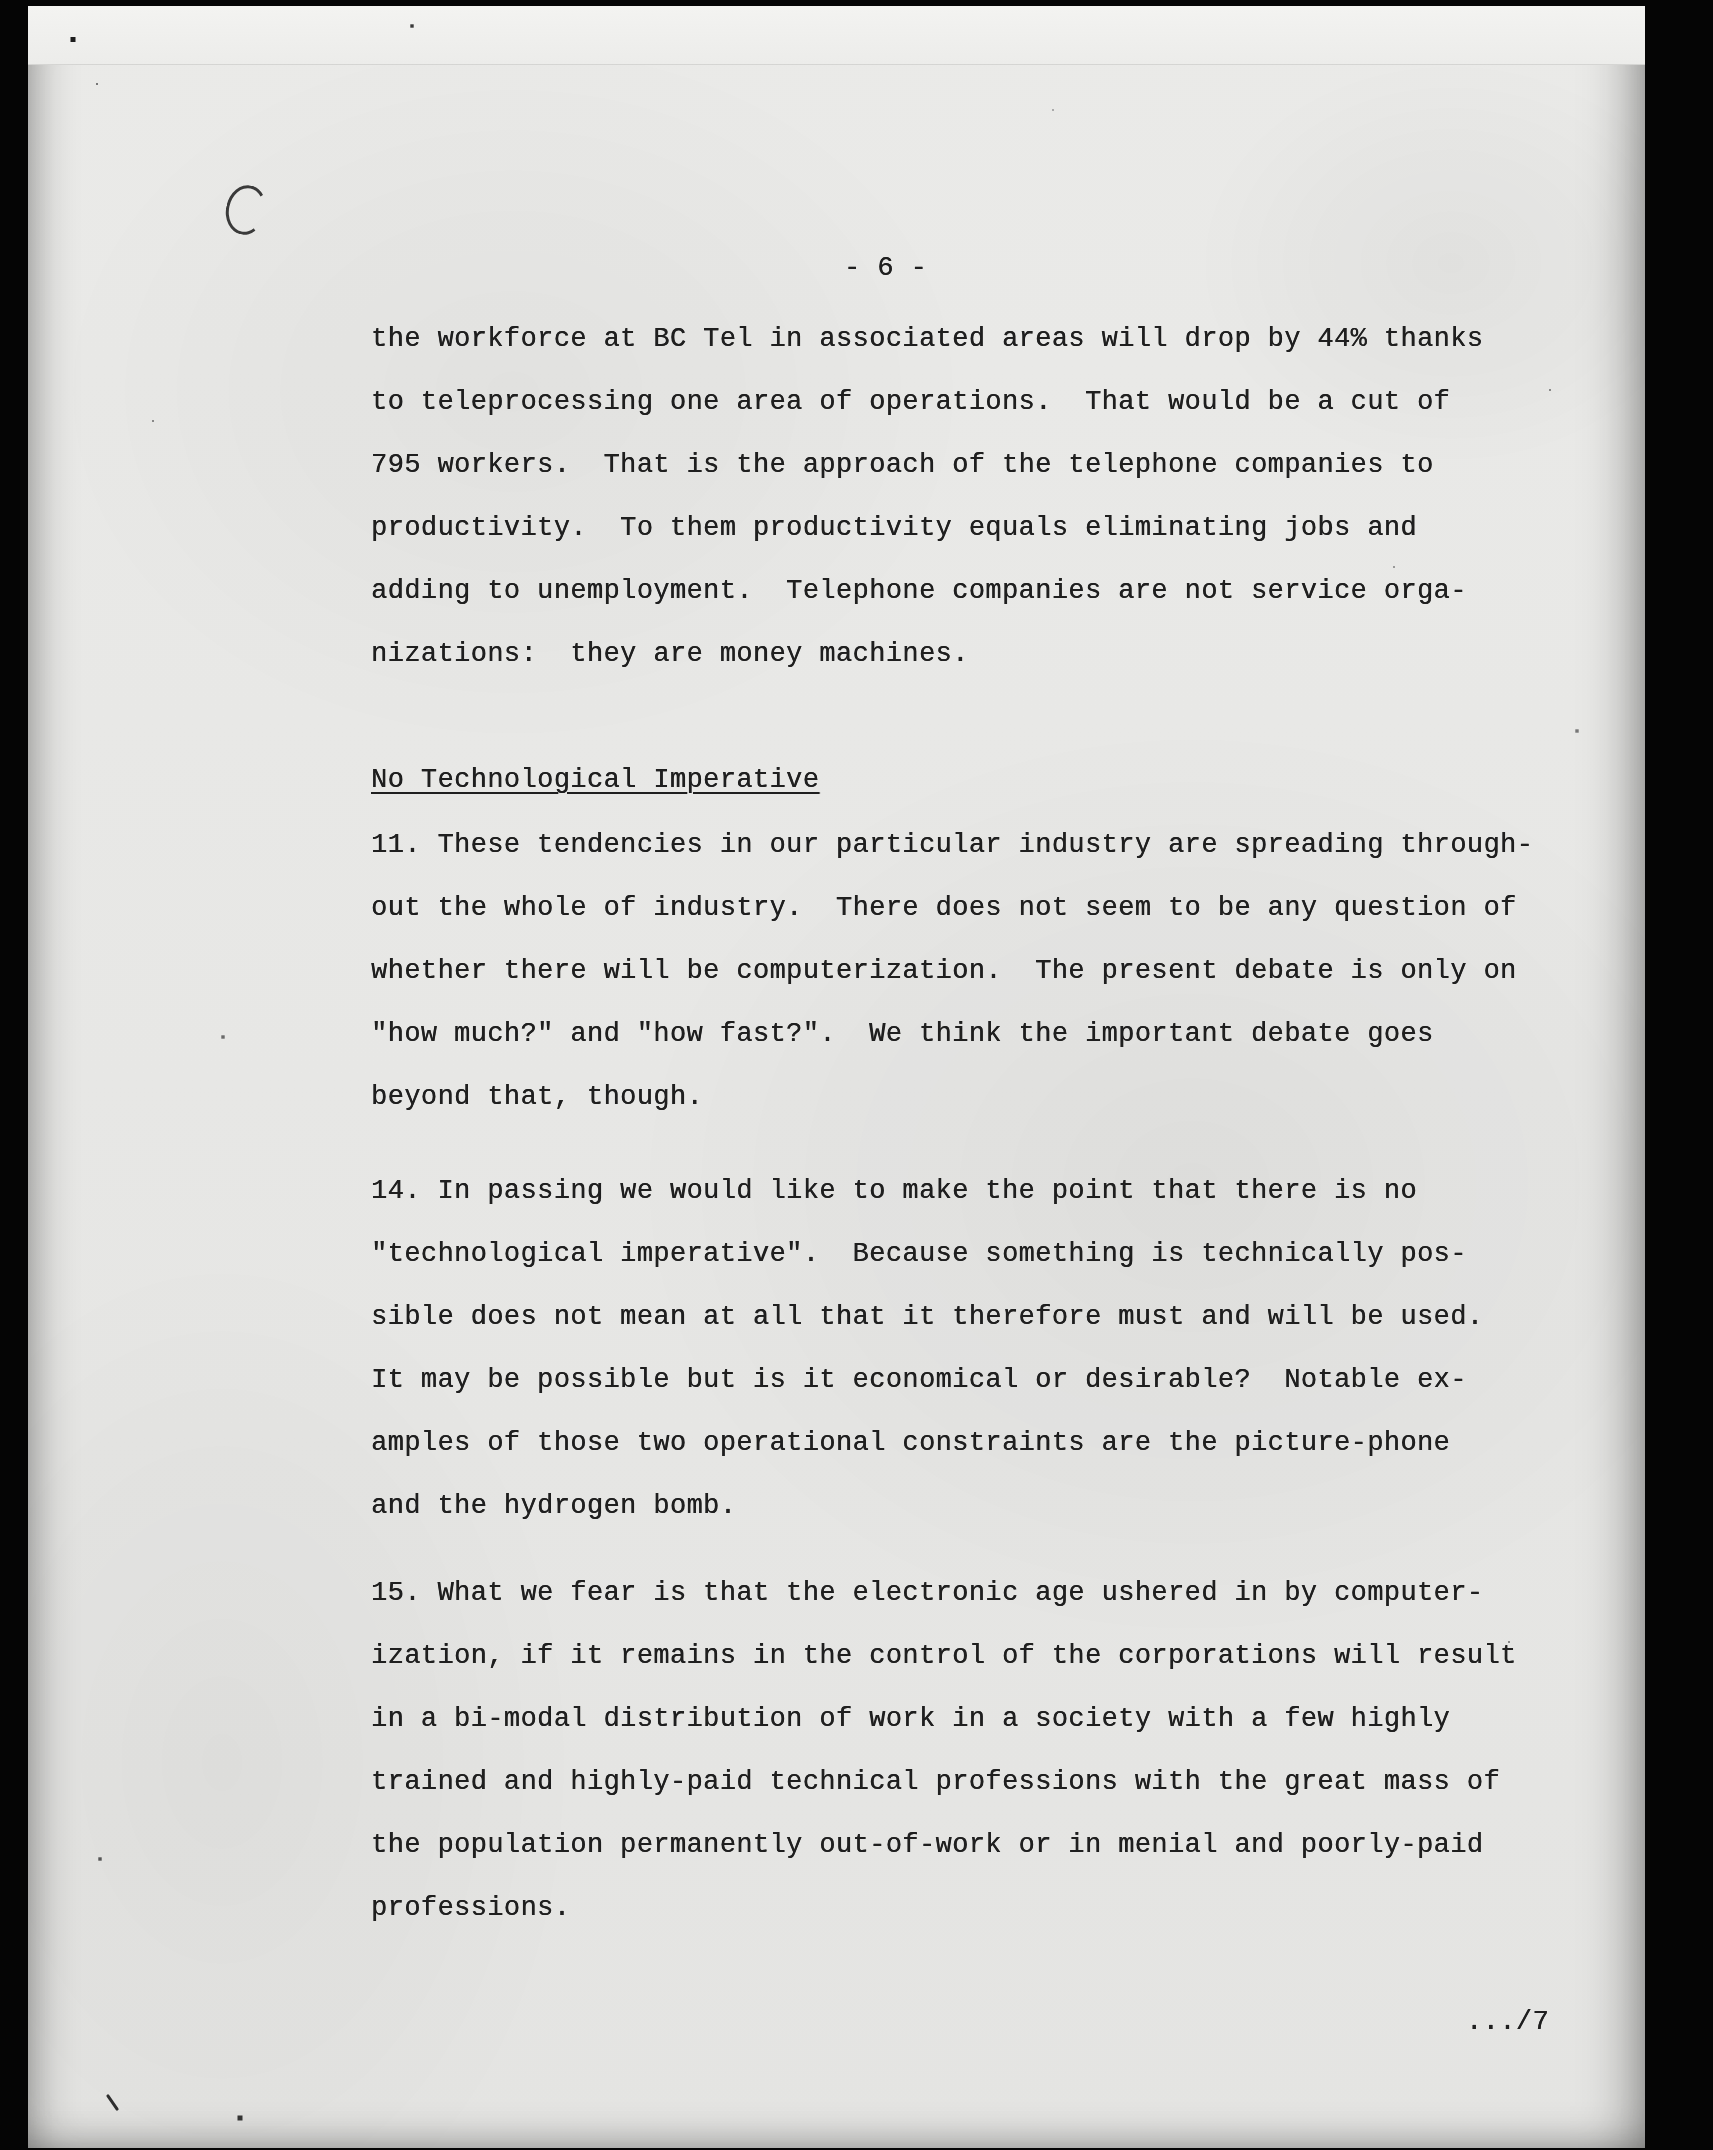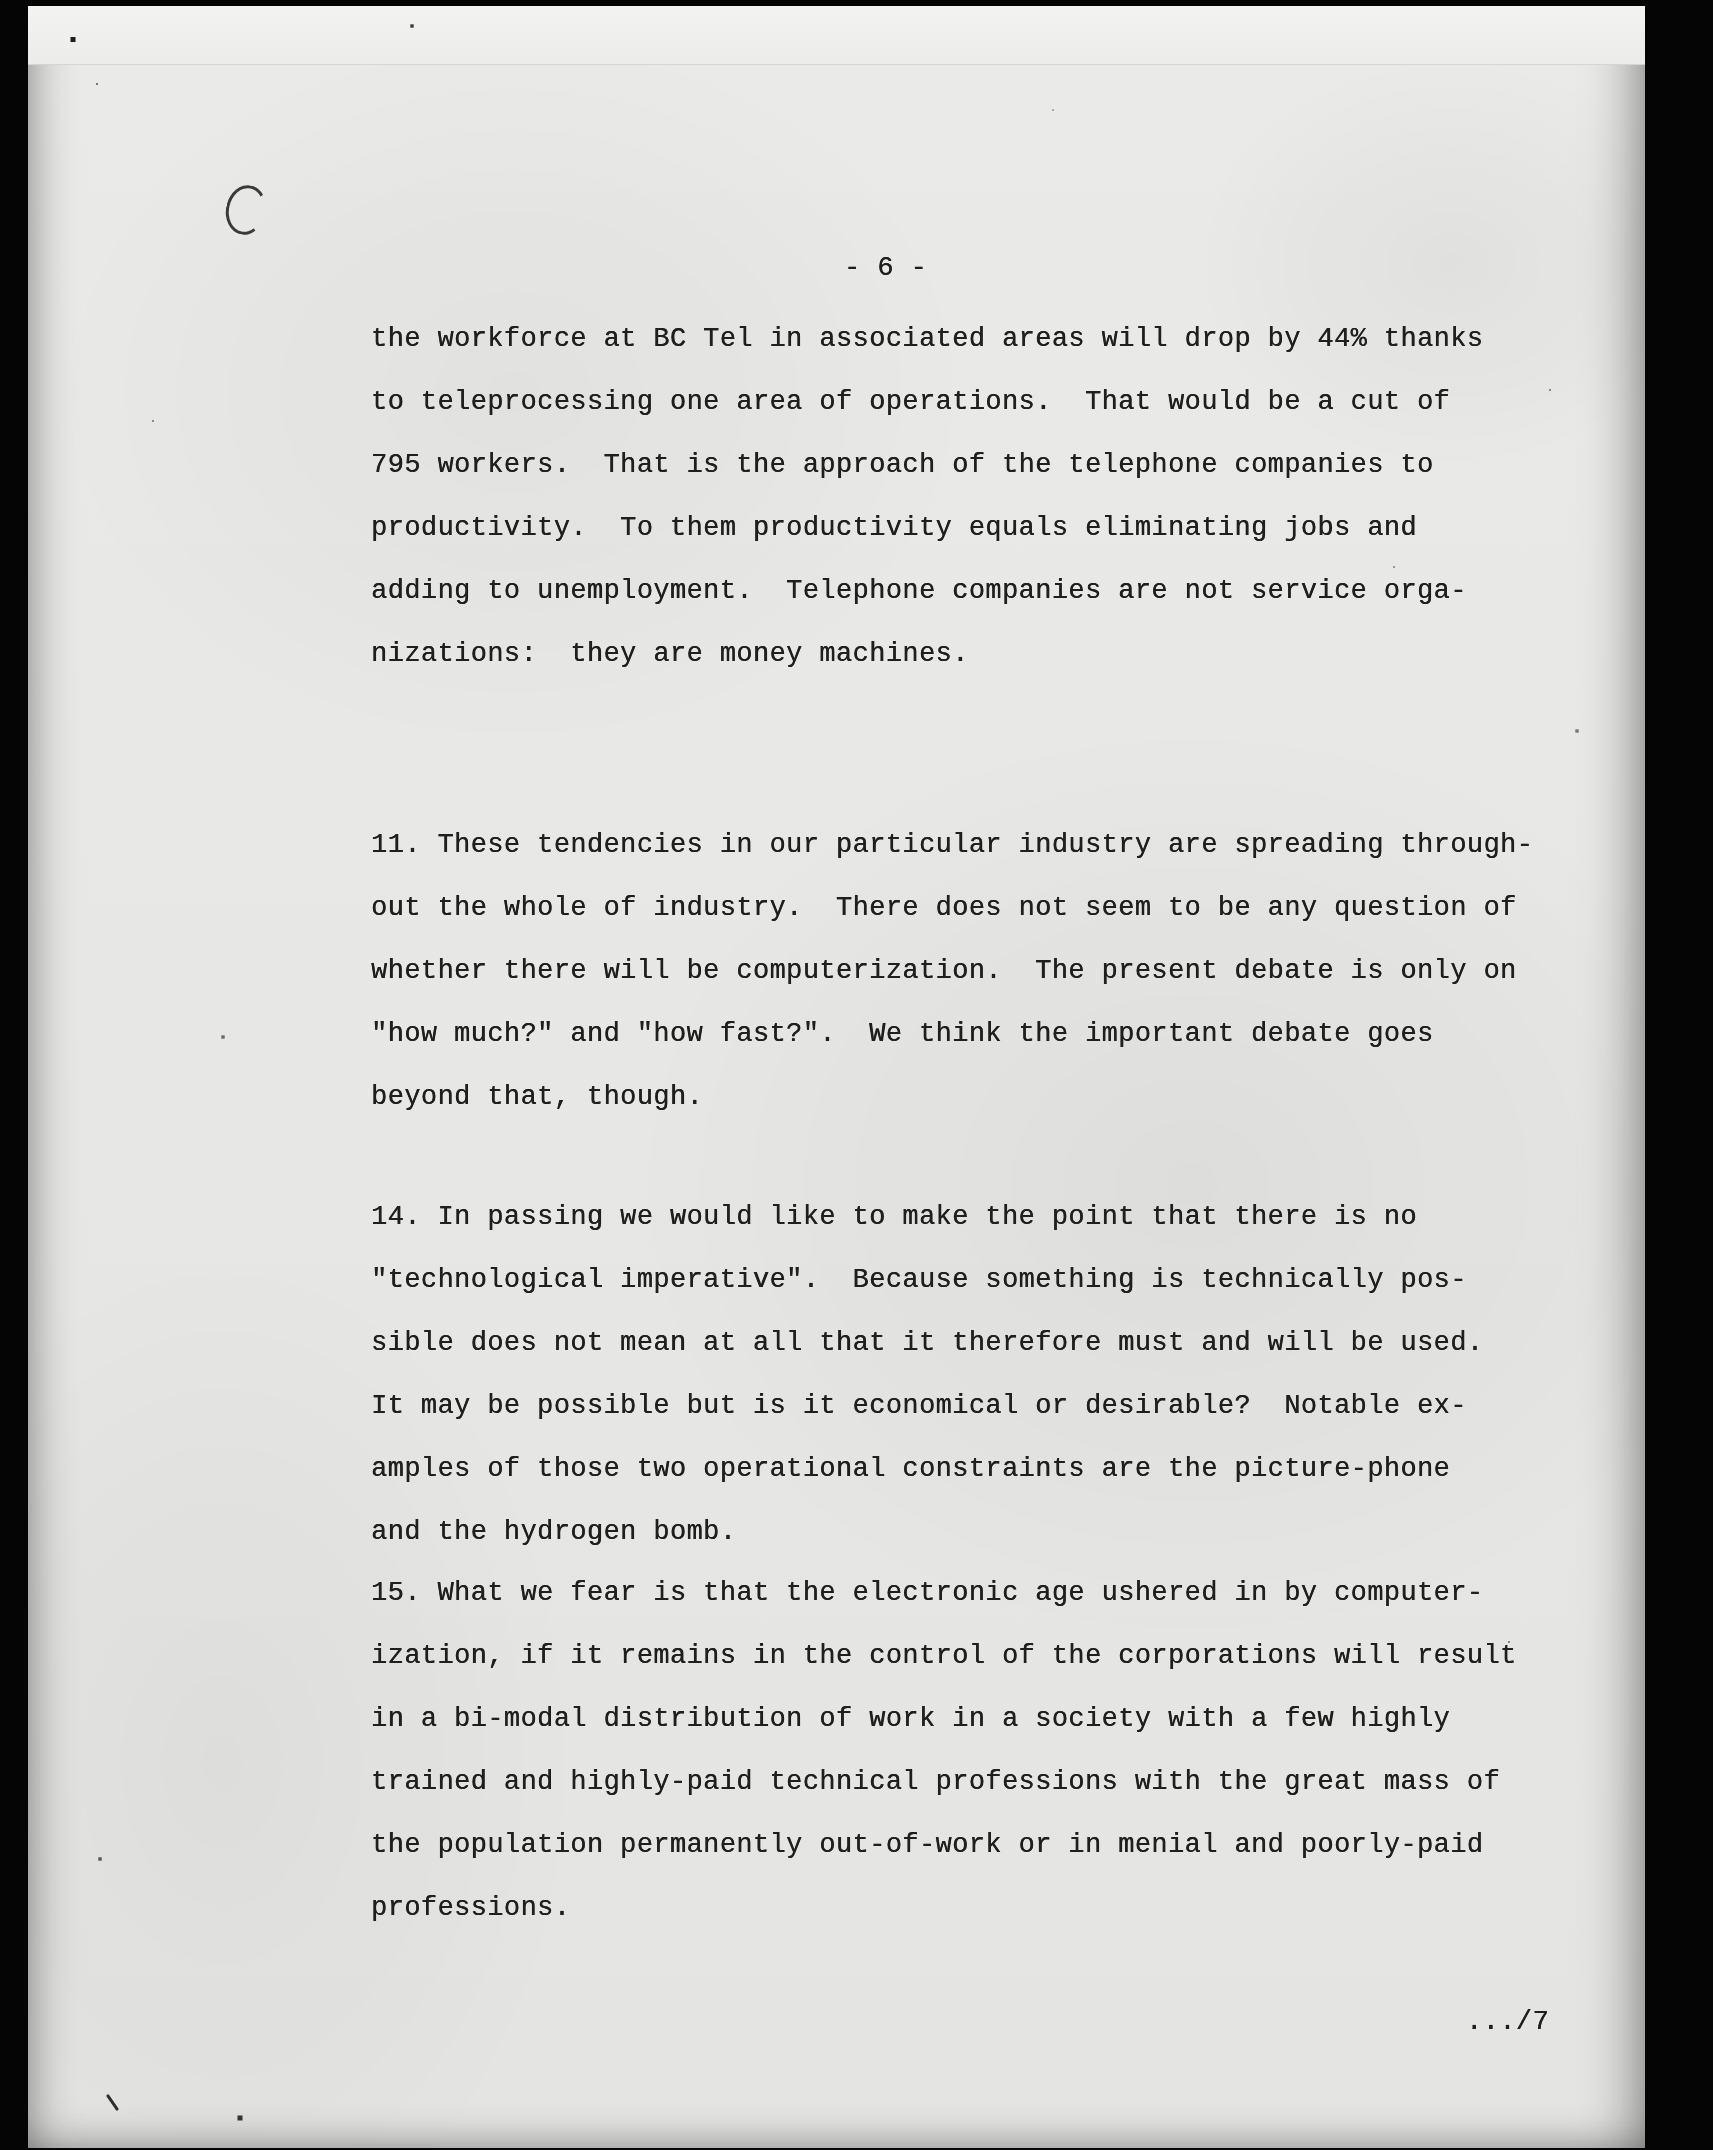--- a/index.html
+++ b/index.html
@@ -51,21 +51,21 @@
     white-space: pre-wrap;
   }
   .pageno      { top: 231px;  left: 816px; }
   .para        { left: 343px; width: 1211px; }
   .p-intro     { top: 302px;  }
   .heading     { top: 743px; left: 343px;
                  text-decoration: underline;
                  text-decoration-thickness: 1.8px;
                  text-underline-offset: 5.2px; }
   .p-13        { top: 808px; }
-  .p-14        { top: 1180px; }
+  .p-14        { top: 1154px; }
   .p-15        { top: 1556px; }
   .continuation{ top: 1985px; right: 96px; text-align: right; }
   
   .circle-mark {
     position: absolute;
     left: 198px;
     top: 179px;
     width: 34px;
     height: 44px;
     border: 3px solid #1d1d1d;
@@ -115,20 +115,21 @@
 
   <div class="doc-text pageno">- 6 -</div>
 
   <div class="doc-text para p-intro">the workforce at BC Tel in associated areas will drop by 44% thanks
 to teleprocessing one area of operations.  That would be a cut of
 795 workers.  That is the approach of the telephone companies to
 productivity.  To them productivity equals eliminating jobs and
 adding to unemployment.  Telephone companies are not service orga-
 nizations:  they are money machines.</div>
 
+  <div class="doc-text heading">No Technological Imperative</div>
 
   <div class="doc-text para p-13">11. These tendencies in our particular industry are spreading through-
 out the whole of industry.  There does not seem to be any question of
 whether there will be computerization.  The present debate is only on
 "how much?" and "how fast?".  We think the important debate goes
 beyond that, though.</div>
 
   <div class="doc-text para p-14">14. In passing we would like to make the point that there is no
 "technological imperative".  Because something is technically pos-
 sible does not mean at all that it therefore must and will be used.

